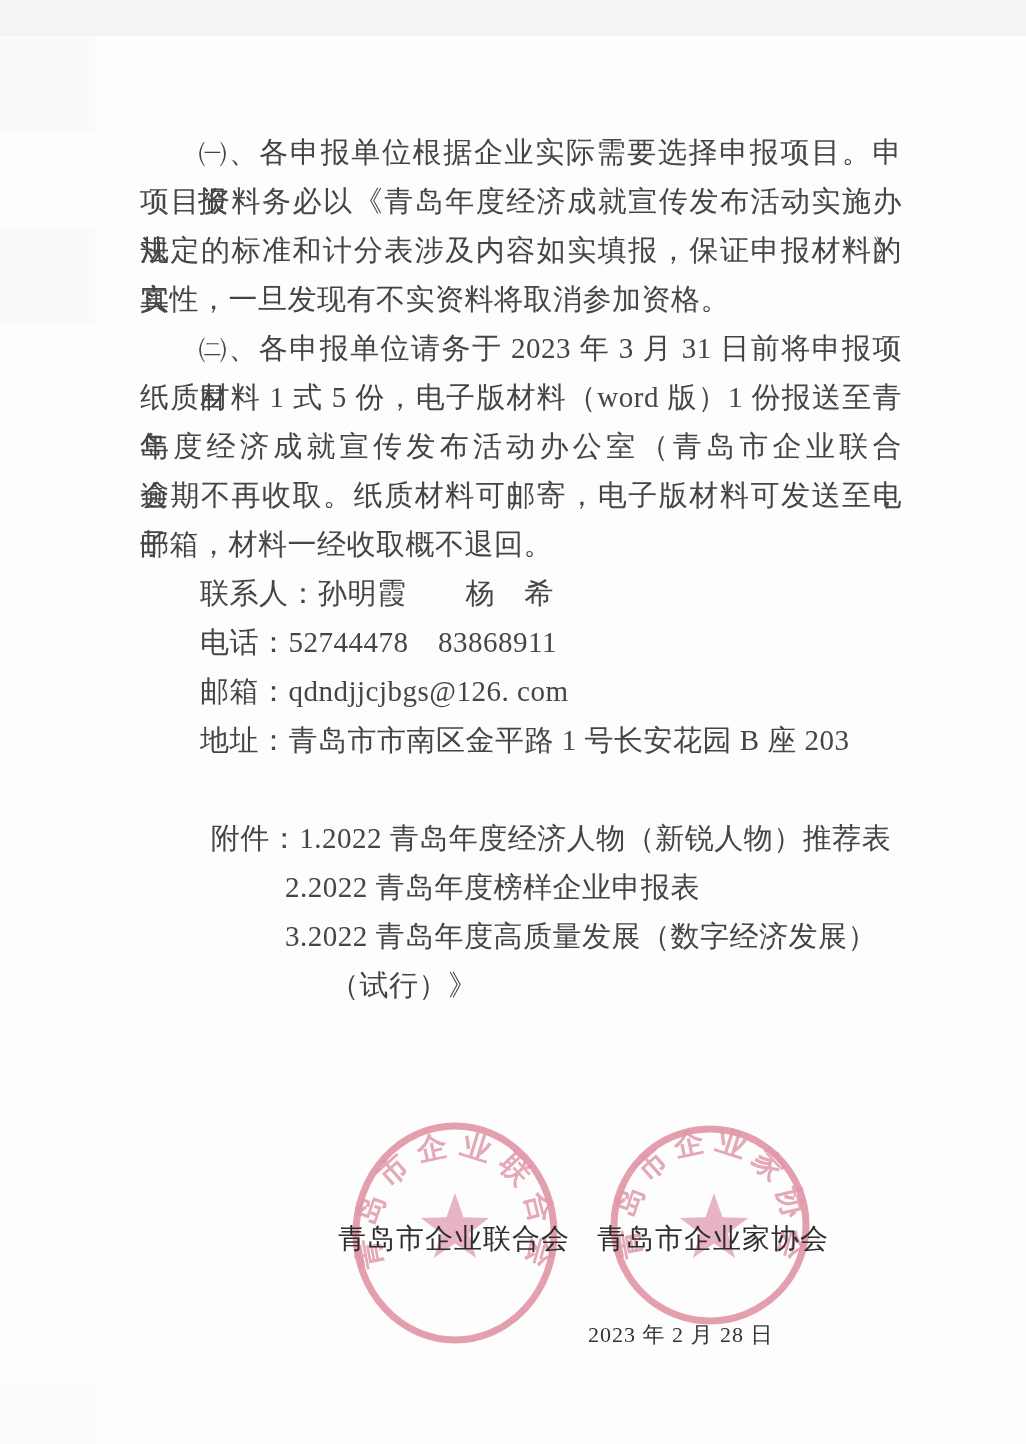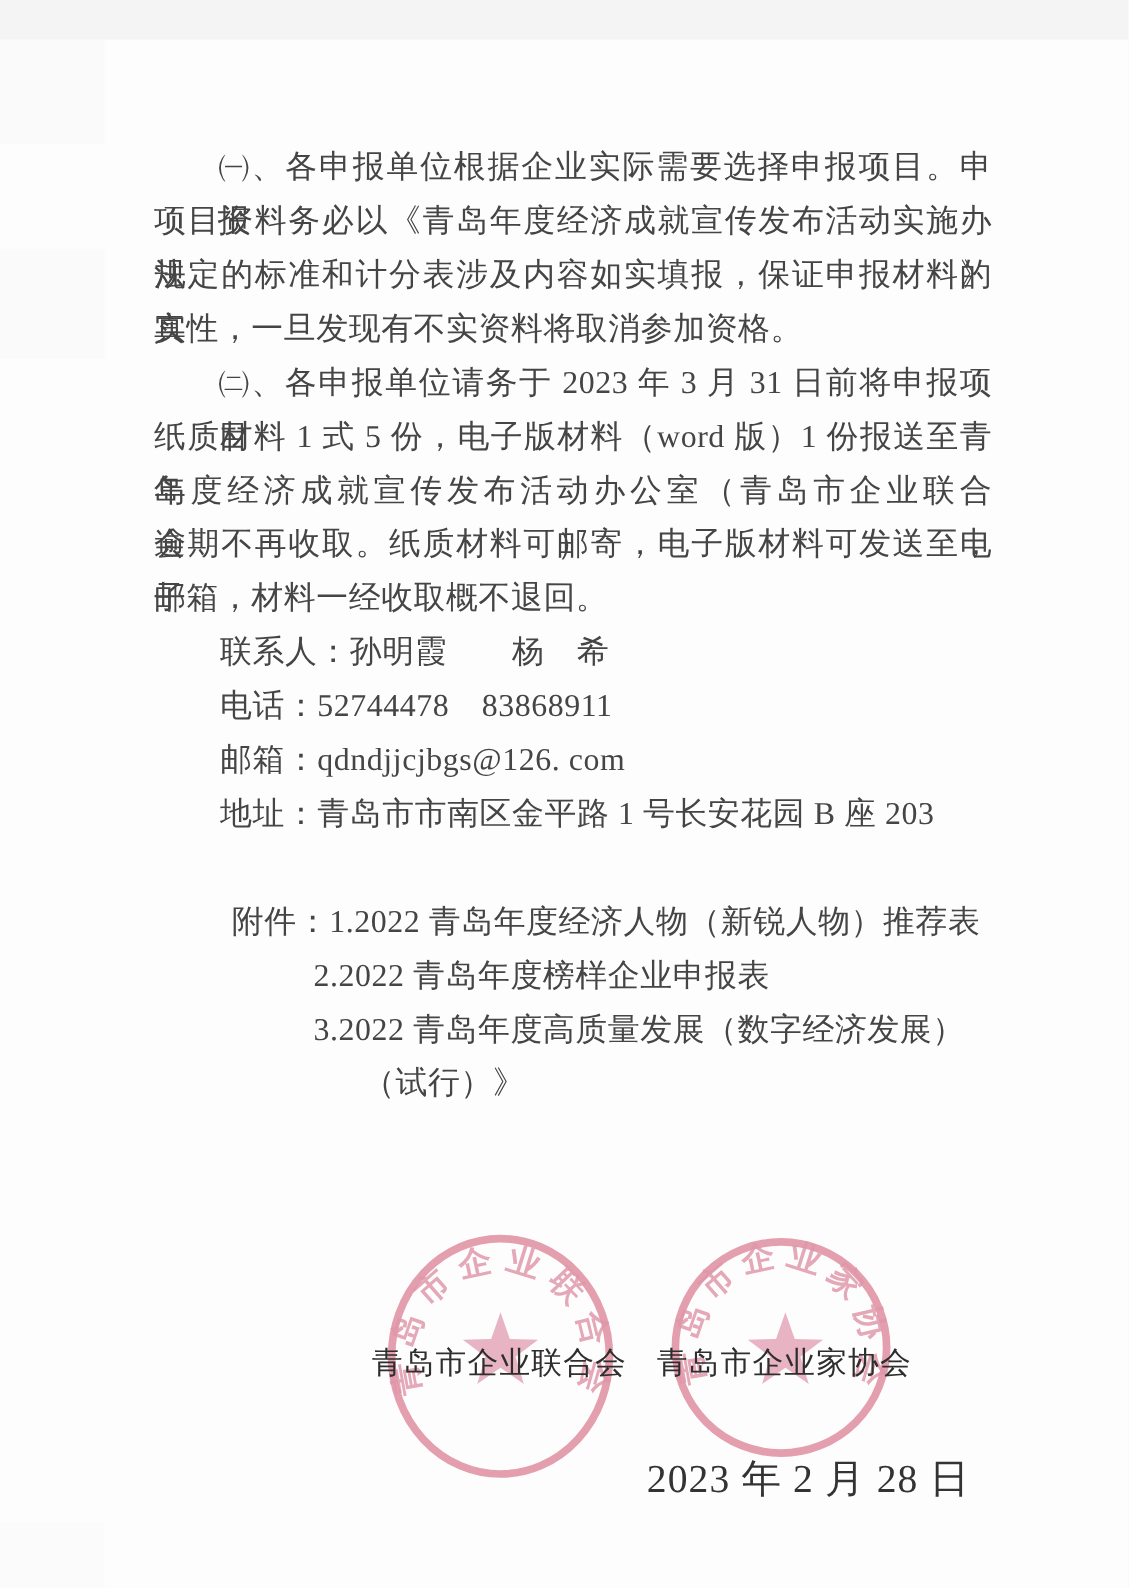--- a/index.html
+++ b/index.html
@@ -49,21 +49,21 @@
 
   .signature{
     position:absolute;left:338px;top:1184px;
     display:flex;gap:27px;
     font-size:28px;color:#2e2e2e;
     letter-spacing:1px;white-space:nowrap;
     z-index:3;
   }
   .dateline{
     position:absolute;left:588px;top:1284px;
-    font-size:36px;color:#333;
+    font-size:22px;color:#333;
     letter-spacing:1px;white-space:nowrap;
     z-index:3;
   }
 </style>
 </head>
 <body>
 
 <div class="page">
 
   <div class="shade s1"></div>

